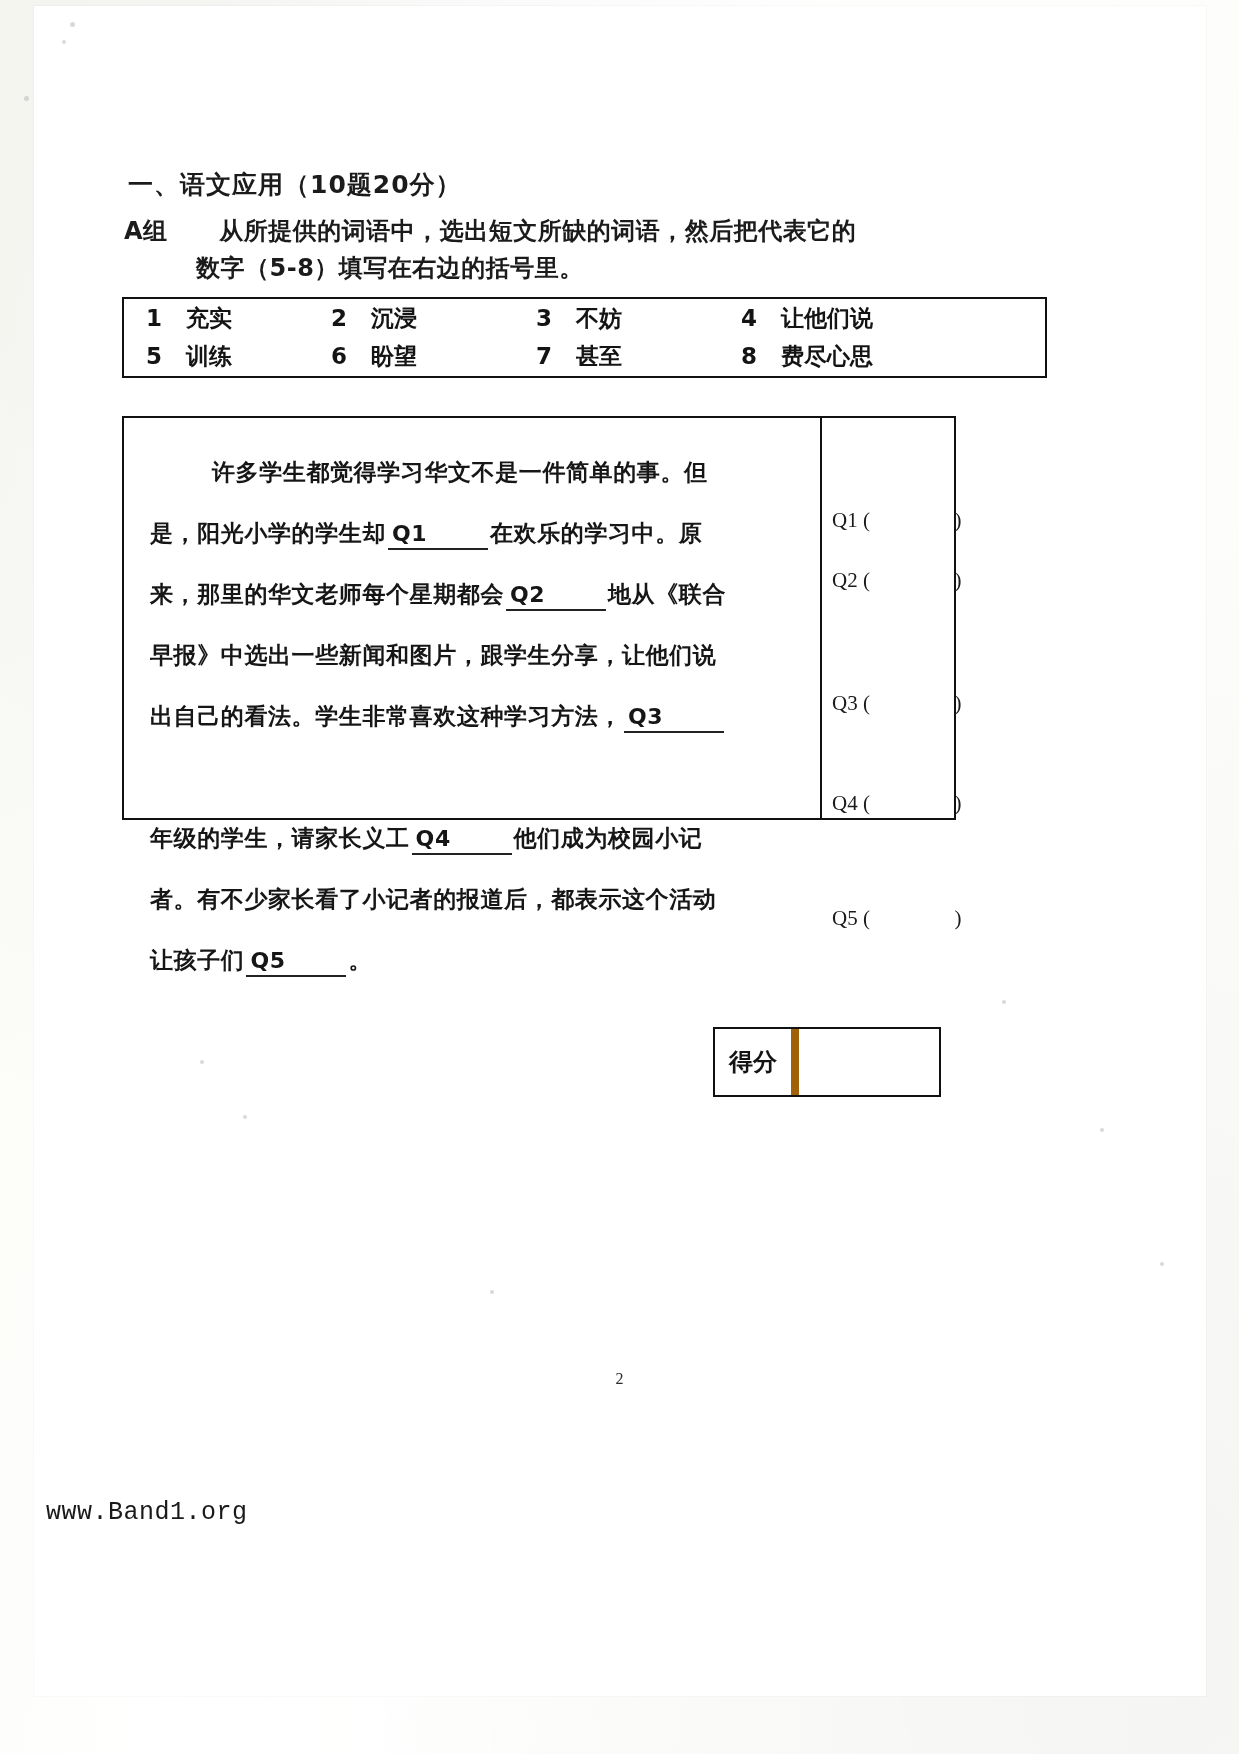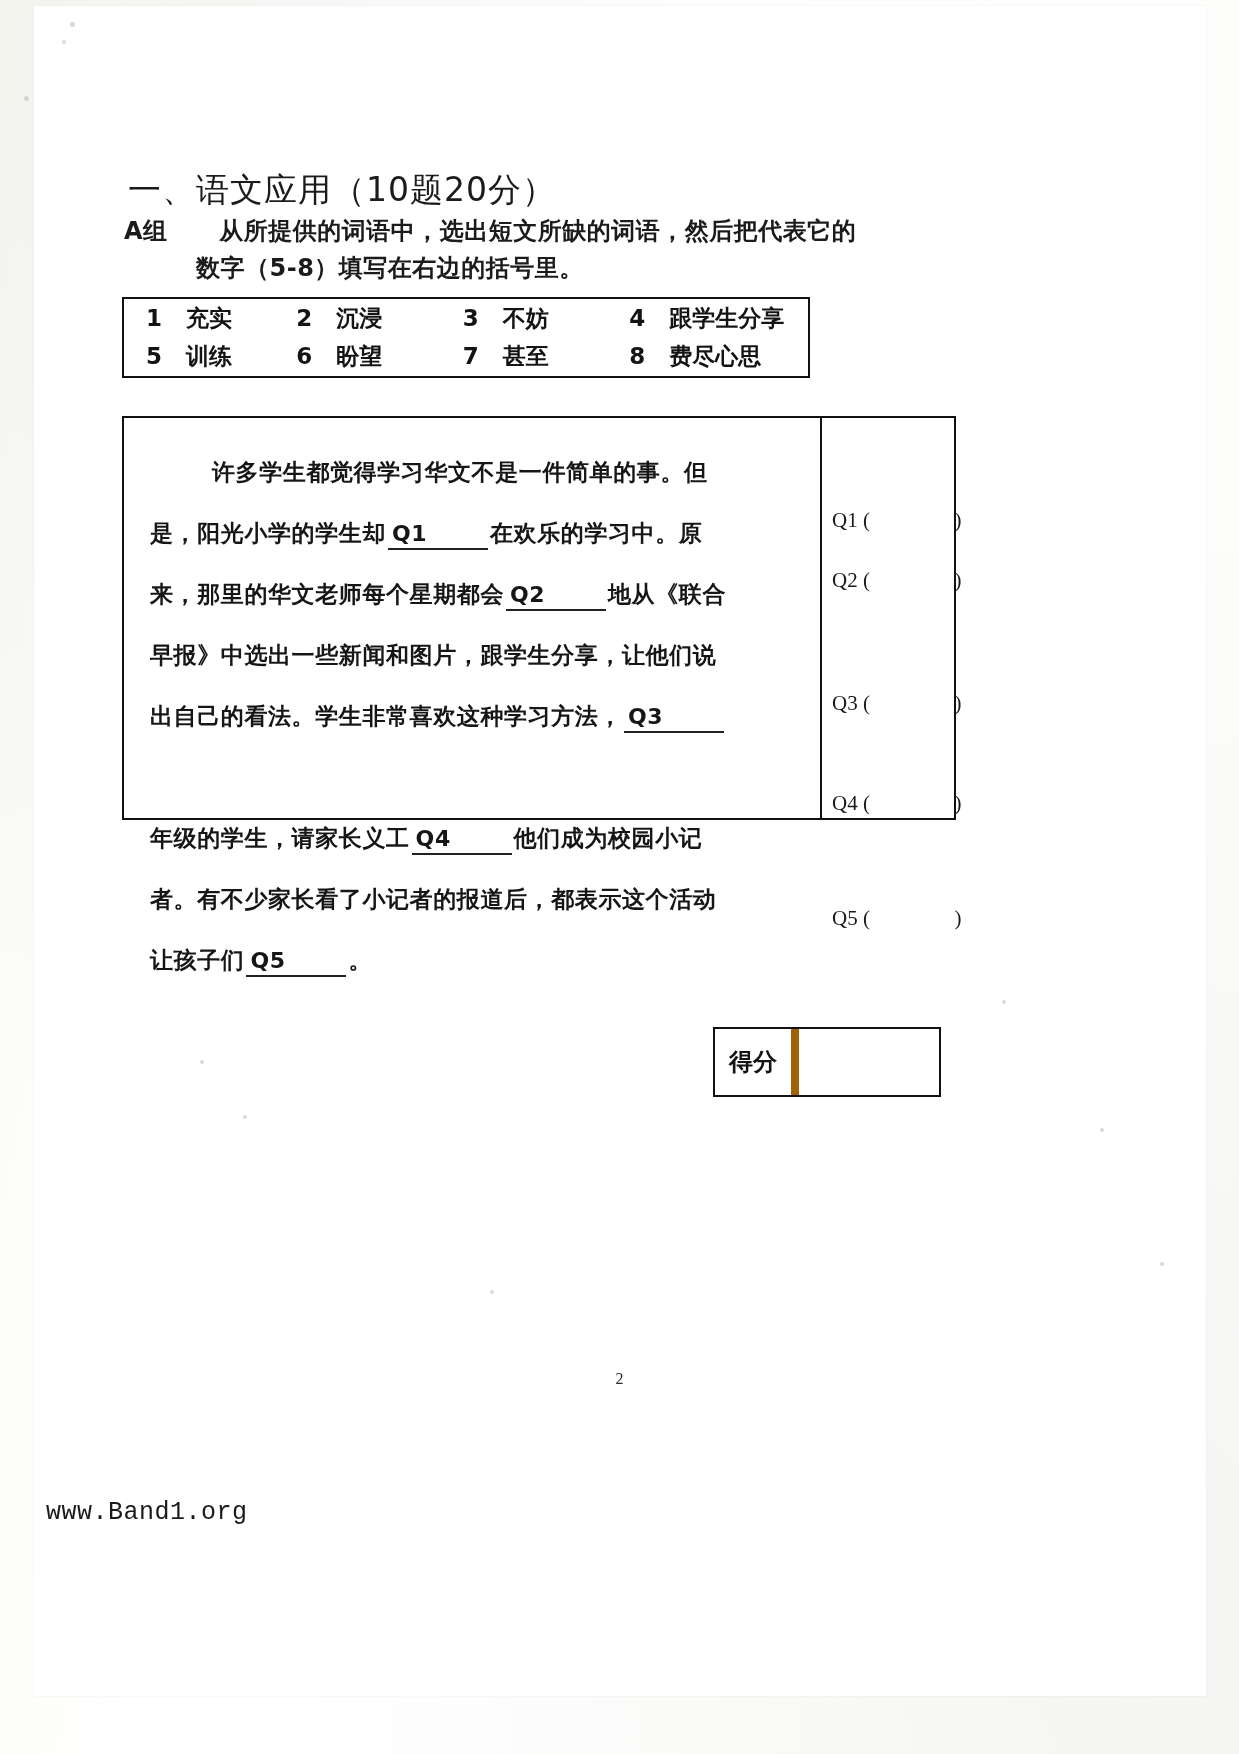--- a/index.html
+++ b/index.html
@@ -47,23 +47,23 @@
 
   
   .cn {
     font-family: "DejaVu Sans", sans-serif;
     color: #1b1b1b;
   }
   .heading-1 {
     position: absolute;
     left: 128px;
     top: 168px;
-    font-size: 33px;
+    font-size: 25px;
     letter-spacing: 1px;
-    font-weight: 400;
+    font-weight: 700;
     white-space: nowrap;
   }
   .heading-2 {
     position: absolute;
     left: 124px;
     top: 215px;
     font-size: 24px;
     font-weight: 700;
     white-space: nowrap;
     letter-spacing: .5px;
@@ -76,21 +76,21 @@
     font-weight: 700;
     white-space: nowrap;
     letter-spacing: .5px;
   }
 
   
   .wordbank {
     position: absolute;
     left: 122px;
     top: 297px;
-    width: 688px;
+    width: 925px;
     height: 81px;
     border: 2px solid #111;
     box-sizing: border-box;
   }
   .wordbank-row {
     display: flex;
     height: 50%;
     align-items: center;
     padding-left: 22px;
     box-sizing: border-box;
@@ -249,21 +249,21 @@
         <span>沉浸</span>
       </div>
       <div class="wordbank-cell wb-c3">
         <span>3</span>
         <span>&nbsp;</span>
         <span>不妨</span>
       </div>
       <div class="wordbank-cell wb-c4">
         <span>4</span>
         <span>&nbsp;</span>
-        <span>跟学生分享</span>
+        <span>让他们说</span>
       </div>
     </div>
     <div class="wordbank-row">
       <div class="wordbank-cell wb-c1">
         <span>5</span>
         <span>&nbsp;</span>
         <span>训练</span>
       </div>
       <div class="wordbank-cell wb-c2">
         <span>6</span>

